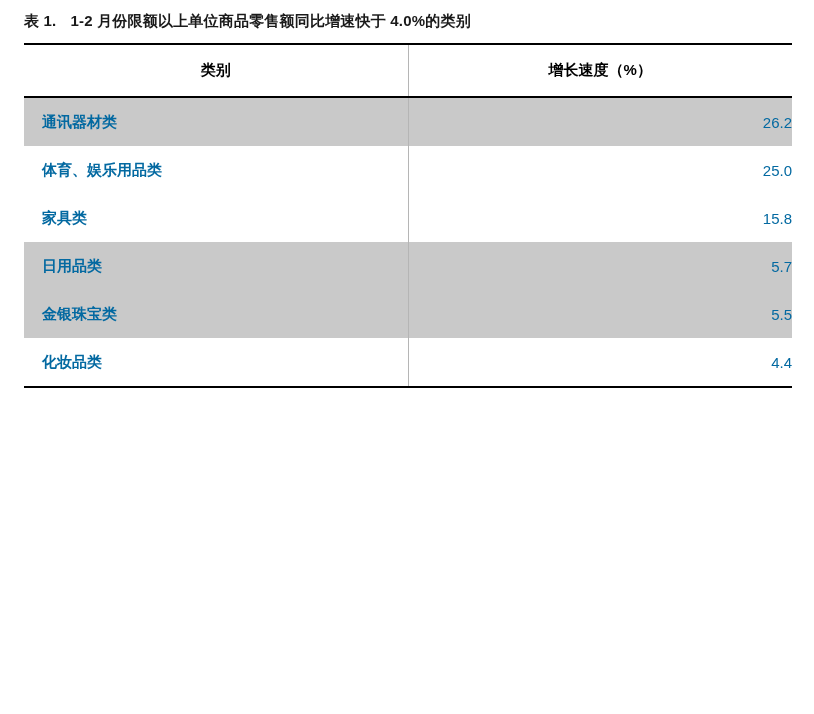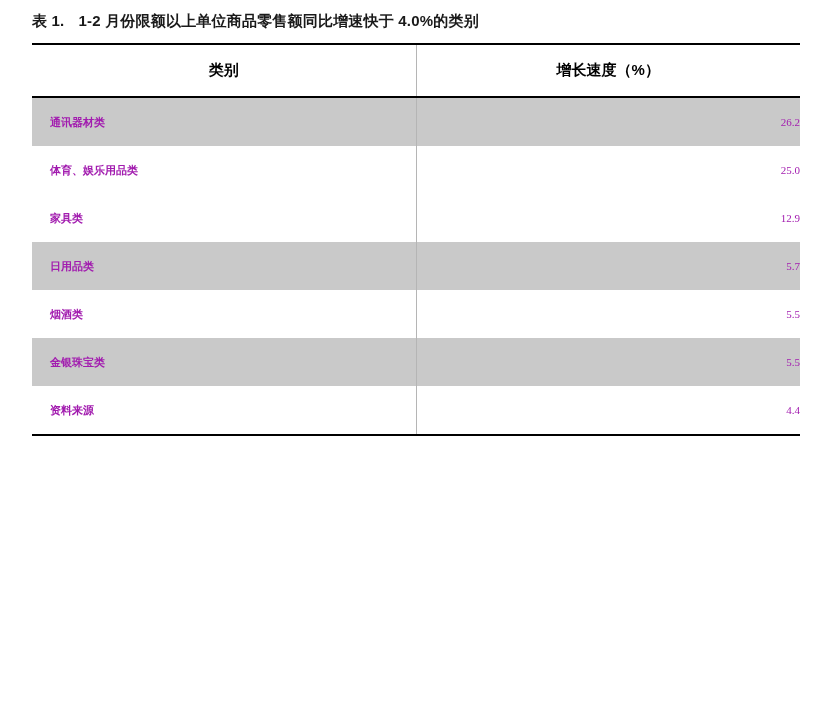--- a/index.html
+++ b/index.html
@@ -12,21 +12,21 @@
     background: #ffffff;
     font-family: "Liberation Sans", "DejaVu Sans", sans-serif;
     color: #000000;
     overflow: hidden;
   }
   .page {
     position: relative;
     width: 814px;
     height: 626px;
     box-sizing: border-box;
-    padding: 0 32px;
+    padding: 0 24px;
   }
   .table-caption {
     font-size: 15px;
     font-weight: bold;
     color: #1a1a1a;
     padding-top: 12px;
     padding-bottom: 12px;
     letter-spacing: 0.2px;
   }
   .table-caption .cap-num {
@@ -46,25 +46,24 @@
     padding: 16px 0 16px 0;
     border-top: 2px solid #000000;
     border-bottom: 2px solid #000000;
     background: #ffffff;
     color: #000000;
   }
   thead th.sep {
     border-left: 1px solid #b5b5b5;
   }
   tbody td {
-    font-size: 11px;
+    font-size: 15px;
     height: 48px;
     padding: 0;
-    color: #a21caf;
-    font-family: Liberation Serif, serif;
+    color: #0369a1;
   }
   tbody tr.shaded td {
     background: #c9c9c9;
   }
   tbody tr.plain td {
     background: #ffffff;
   }
   tbody td.cat {
     font-weight: bold;
     padding-left: 18px;
@@ -109,35 +108,31 @@
       <tr class="shaded">
         <td class="cat">通讯器材类</td>
         <td class="val">26.2</td>
       </tr>
       <tr class="plain">
         <td class="cat">体育、娱乐用品类</td>
         <td class="val">25.0</td>
       </tr>
       <tr class="plain">
         <td class="cat">家具类</td>
-        <td class="val">12.9</td>
+        <td class="val">15.8</td>
       </tr>
       <tr class="shaded">
         <td class="cat">日用品类</td>
         <td class="val">5.7</td>
-      </tr>
-      <tr class="plain">
-        <td class="cat">烟酒类</td>
-        <td class="val">5.5</td>
       </tr>
       <tr class="shaded">
         <td class="cat">金银珠宝类</td>
         <td class="val">5.5</td>
       </tr>
       <tr class="plain">
-        <td class="cat">资料来源</td>
+        <td class="cat">化妆品类</td>
         <td class="val">4.4</td>
       </tr>
     </tbody>
   </table>
 
 
 </div>
 
 </body></html>

